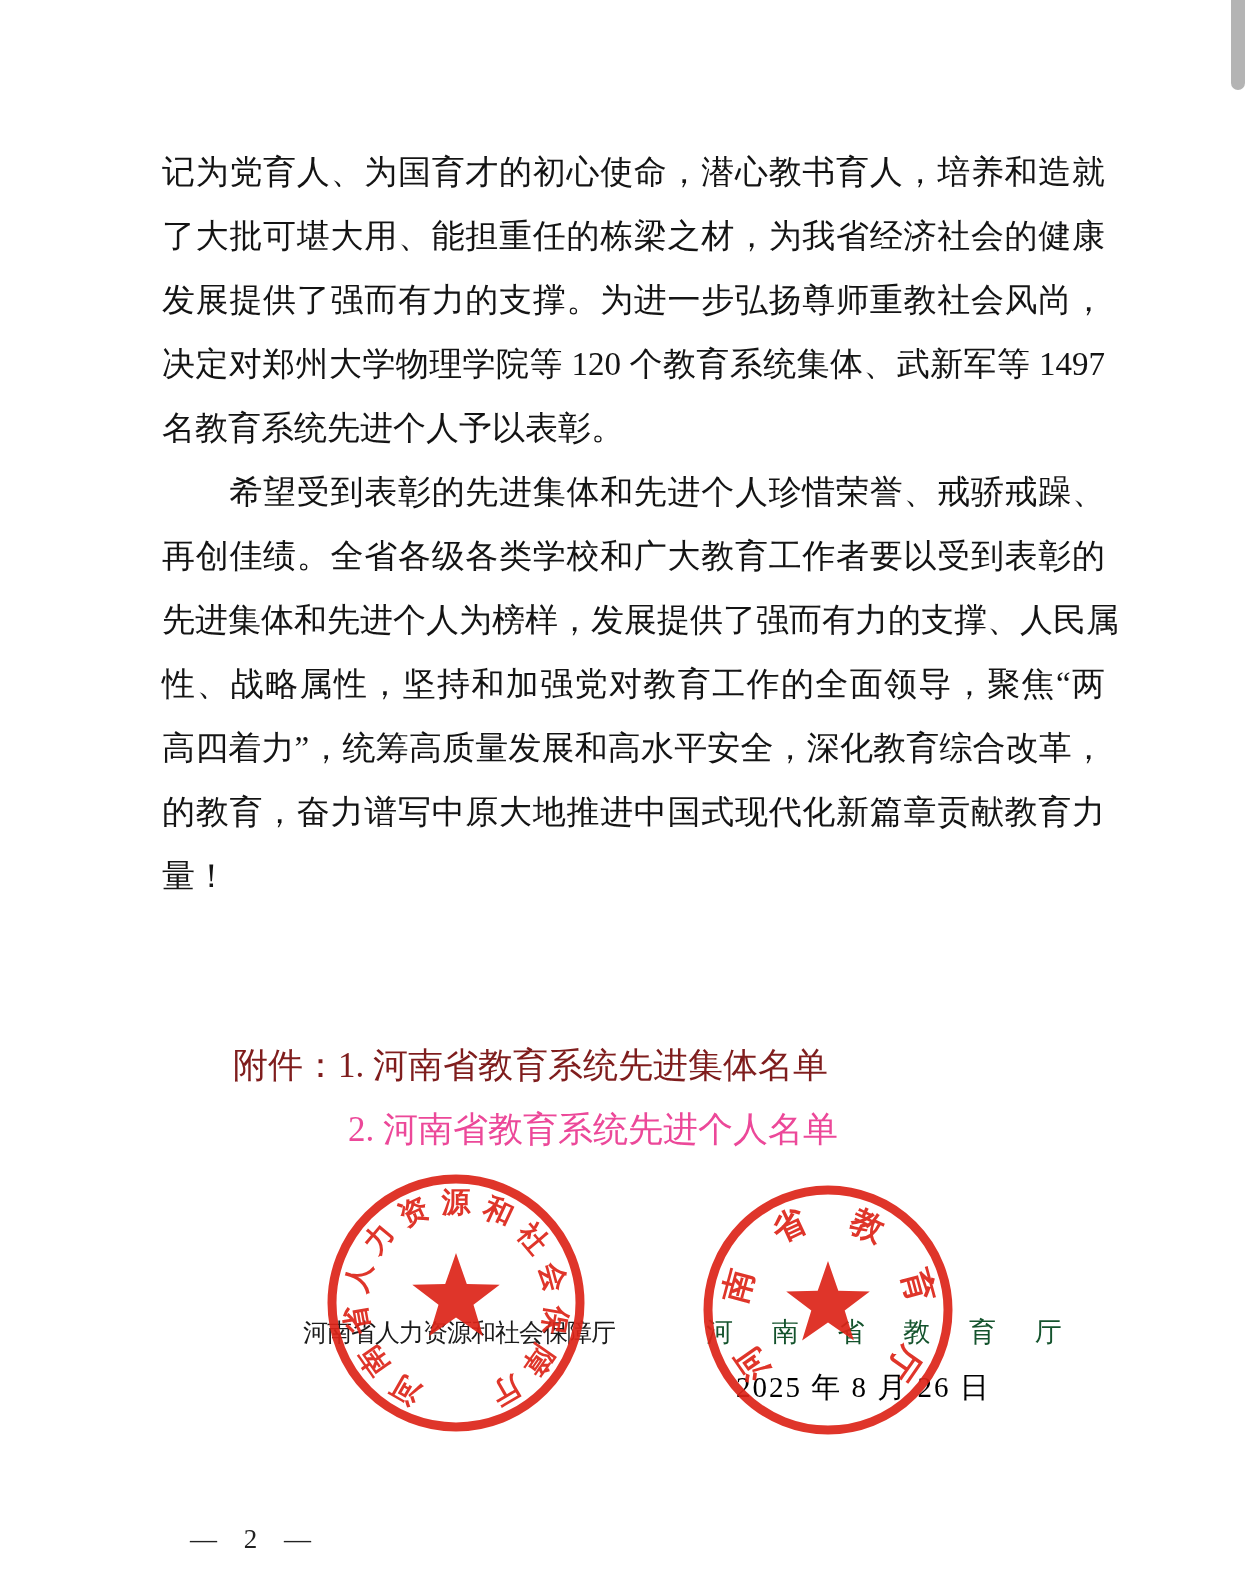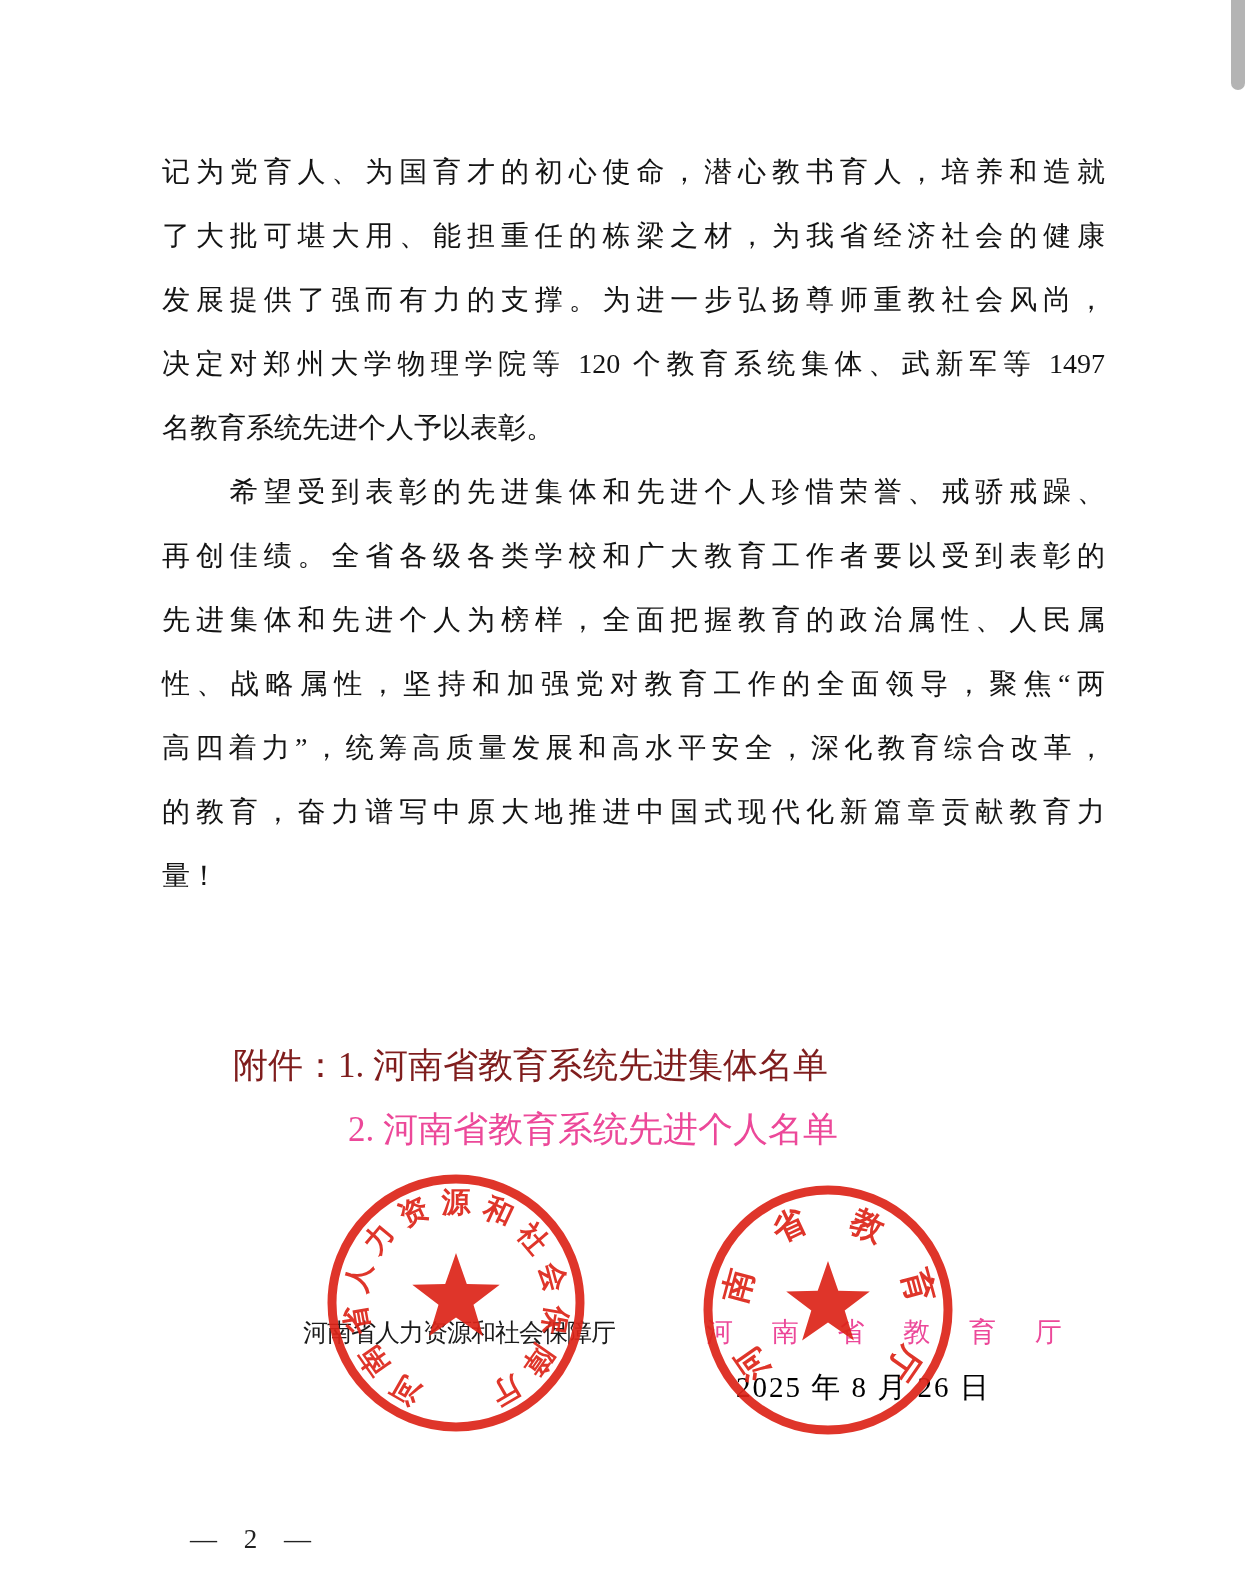--- a/index.html
+++ b/index.html
@@ -12,38 +12,38 @@
     color:#111;
   }
   
   .scroll-thumb{
     position:absolute;top:-8px;right:11px;width:14px;height:98px;
     background:#b4b4b4;border-radius:7px;
   }
   
   .body-text{
     position:absolute;left:162px;top:140px;width:943px;
-    font-size:28px;line-height:64px;color:#141414;
+    font-size:33px;line-height:64px;color:#141414;
     letter-spacing:0;
   }
   .tline{
     text-align:justify;text-align-last:justify;
     white-space:nowrap;
   }
   .tline.pend{text-align-last:left;}
   
   .attach-1{position:absolute;left:233px;top:1042px;font-size:35px;color:#7f1d1d;white-space:nowrap;}
   .attach-2{position:absolute;left:348px;top:1106px;font-size:35px;color:#ec4899;white-space:nowrap;}
   
   .seal-label-left{
     position:absolute;left:303px;top:1316px;font-size:25px;color:#1a1a1a;
     letter-spacing:-1px;white-space:nowrap;z-index:1;
   }
   .seal-label-right{
-    position:absolute;left:706px;top:1314px;font-size:27px;color:#ec4899;
+    position:absolute;left:706px;top:1314px;font-size:27px;color:#14532d;
     letter-spacing:16px;white-space:nowrap;z-index:1;
   }
   .doc-date{
     position:absolute;left:736px;top:1368px;font-size:29px;color:#000000;
     letter-spacing:2px;white-space:nowrap;z-index:1;
   }
   
   .seal{position:absolute;width:280px;height:300px;opacity:.92;z-index:2;}
   .seal-left{left:316px;top:1153px;}
   .seal-right{left:688px;top:1160px;}
@@ -59,21 +59,21 @@
 <div class="page">
 
   <div class="body-text" id="body-lines">
       <div class="tline">记为党育人、为国育才的初心使命，潜心教书育人，培养和造就</div>
       <div class="tline">了大批可堪大用、能担重任的栋梁之材，为我省经济社会的健康</div>
       <div class="tline">发展提供了强而有力的支撑。为进一步弘扬尊师重教社会风尚，</div>
       <div class="tline">决定对郑州大学物理学院等 120 个教育系统集体、武新军等 1497</div>
       <div class="tline pend">名教育系统先进个人予以表彰。</div>
       <div class="tline">　　希望受到表彰的先进集体和先进个人珍惜荣誉、戒骄戒躁、</div>
       <div class="tline">再创佳绩。全省各级各类学校和广大教育工作者要以受到表彰的</div>
-      <div class="tline">先进集体和先进个人为榜样，全面把握教育的政治属性、人民属</div>
+      <div class="tline">先进集体和先进个人为榜样，发展提供了强而有力的支撑、人民属</div>
       <div class="tline">性、战略属性，坚持和加强党对教育工作的全面领导，聚焦“两</div>
       <div class="tline">高四着力”，统筹高质量发展和高水平安全，深化教育综合改革，</div>
       <div class="tline">的教育，奋力谱写中原大地推进中国式现代化新篇章贡献教育力</div>
       <div class="tline pend">量！</div>
     </div>
 
   <div class="attach-1">附件：1. 河南省教育系统先进集体名单</div>
   <div class="attach-2">2. 河南省教育系统先进个人名单</div>
 
   <div class="seal-label-left">河南省人力资源和社会保障厅</div>

